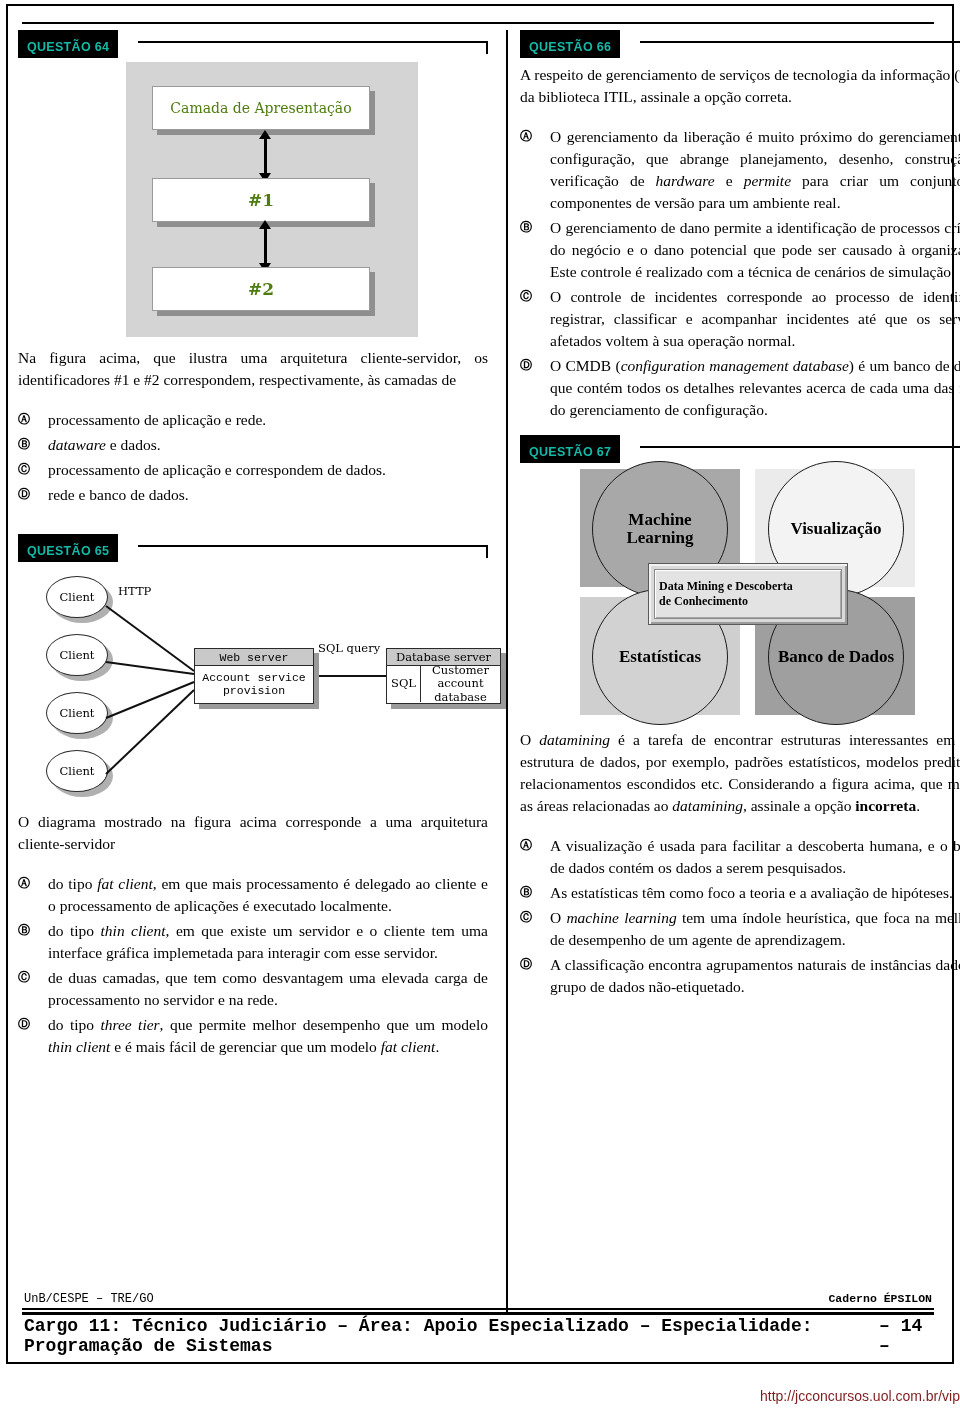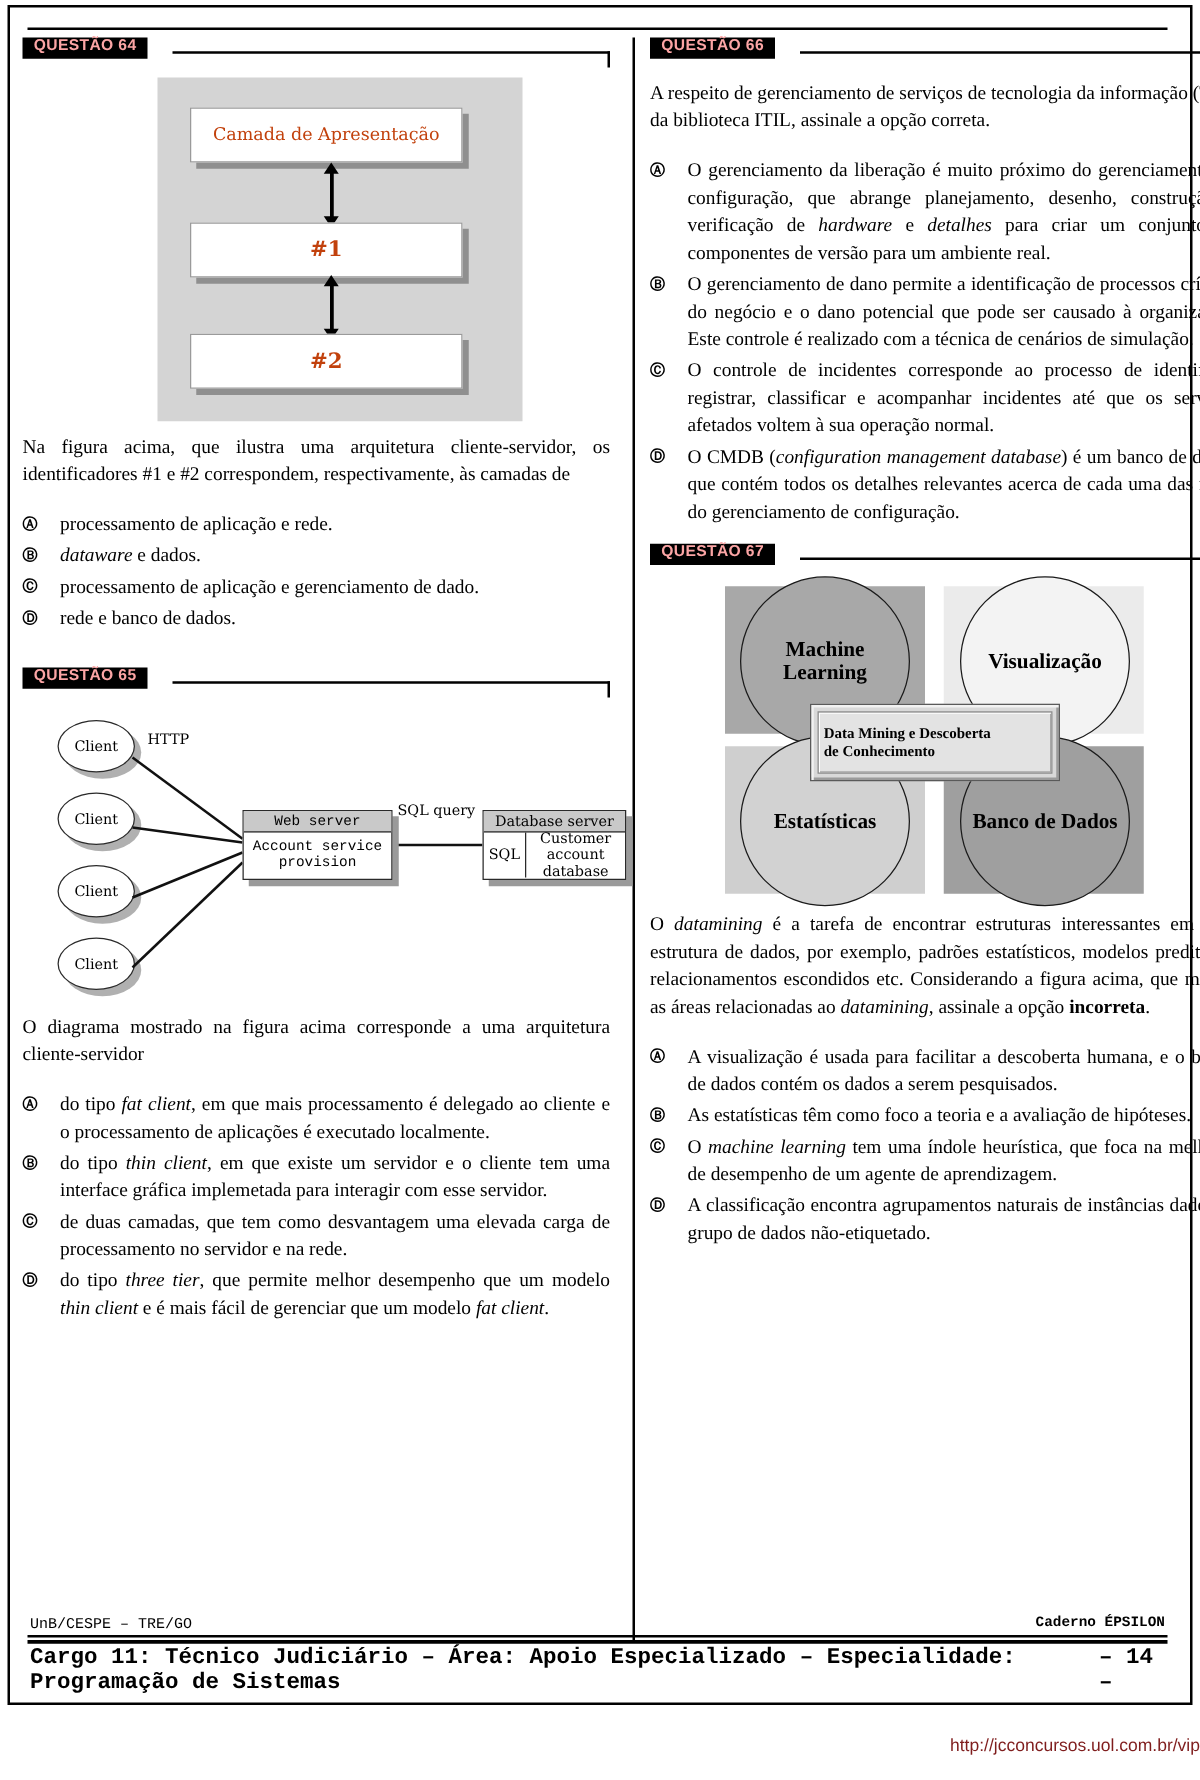--- a/index.html
+++ b/index.html
@@ -33,24 +33,24 @@
   .col {
     position:absolute; top:30px; width:470px;
   }
   .col-left  { left:18px; }
   .col-right { left:520px; }
 
   
   .qhdr { position:relative; height:24px; margin-bottom:4px; }
   .qhdr .tag {
     position:absolute; left:0; top:0;
-    background:#000; color:#fca5a5;
+    background:#000; color:#14b8a6;
     font-family:"Liberation Sans","DejaVu Sans",sans-serif;
     font-weight:bold; font-size:12.5px; letter-spacing:.3px;
-    padding:0 9px 4px 9px;
+    padding:11px 9px 4px 9px;
     line-height:13px;
   }
   .qhdr .rule {
     position:absolute; left:120px; top:11px; right:0; height:2px; background:#000;
   }
   .qhdr .tick {
     position:absolute; right:0; top:11px; width:2px; height:13px; background:#000;
   }
 
   
@@ -75,21 +75,21 @@
 
   
   .fig1 { position:relative; width:292px; height:275px; margin:8px 0 0 108px;
           background:#d4d4d4; }
   .layer { position:absolute; left:26px; width:218px; height:44px; }
   .layer .shadow { position:absolute; left:5px; top:5px; width:100%; height:100%;
                    background:#8f8f8f; }
   .layer .face   { position:absolute; left:0; top:0; width:100%; height:100%;
                    background:#fff; border:1px solid #9a9a9a;
                    display:flex; align-items:center; justify-content:center;
-                   font-family:"DejaVu Serif",serif; color:#c2410c; }
+                   font-family:"DejaVu Serif",serif; color:#4d7c0f; }
   .layer.l1 { top:24px; }
   .layer.l2 { top:116px; }
   .layer.l3 { top:205px; }
   .layer.l1 .face { font-size:14px; }
   .layer.l2 .face, .layer.l3 .face { font-size:17px; font-weight:bold; }
   .arrow2 { position:absolute; left:138px; width:3px; background:#000; }
   .arrow2.a1 { top:76px; height:36px; }
   .arrow2.a2 { top:166px; height:36px; }
   .arrow2::before, .arrow2::after {
     content:""; position:absolute; left:-5px; width:0; height:0;
@@ -218,21 +218,21 @@
     <div class="opt">
       <span class="bullet">Ⓐ</span>
       <span class="otext">processamento de aplicação e rede.</span>
     </div>
     <div class="opt">
       <span class="bullet">Ⓑ</span>
       <span class="otext"><i>dataware</i> e dados.</span>
     </div>
     <div class="opt">
       <span class="bullet">Ⓒ</span>
-      <span class="otext">processamento de aplicação e gerenciamento de dado.</span>
+      <span class="otext">processamento de aplicação e correspondem de dados.</span>
     </div>
     <div class="opt">
       <span class="bullet">Ⓓ</span>
       <span class="otext">rede e banco de dados.</span>
     </div>
   </div>
 
   <div class="qhdr" style="margin-top:28px;">
     <div class="tag">QUESTÃO 65</div>
     <div class="rule"></div>
@@ -316,21 +316,21 @@
     <div class="tag">QUESTÃO 66</div>
     <div class="rule"></div>
 
   </div>
 
   <div class="qtext">A respeito de gerenciamento de serviços de tecnologia da informação (TI) e da biblioteca ITIL, assinale a opção correta.</div>
 
   <div class="opts">
     <div class="opt">
       <span class="bullet">Ⓐ</span>
-      <span class="otext">O gerenciamento da liberação é muito próximo do gerenciamento da configuração, que abrange planejamento, desenho, construção e verificação de <i>hardware</i> e <i>detalhes</i> para criar um conjunto de componentes de versão para um ambiente real.</span>
+      <span class="otext">O gerenciamento da liberação é muito próximo do gerenciamento da configuração, que abrange planejamento, desenho, construção e verificação de <i>hardware</i> e <i>permite</i> para criar um conjunto de componentes de versão para um ambiente real.</span>
     </div>
     <div class="opt">
       <span class="bullet">Ⓑ</span>
       <span class="otext">O gerenciamento de dano permite a identificação de processos críticos do negócio e o dano potencial que pode ser causado à organização. Este controle é realizado com a técnica de cenários de simulação.</span>
     </div>
     <div class="opt">
       <span class="bullet">Ⓒ</span>
       <span class="otext">O controle de incidentes corresponde ao processo de identificar, registrar, classificar e acompanhar incidentes até que os serviços afetados voltem à sua operação normal.</span>
     </div>
     <div class="opt">

